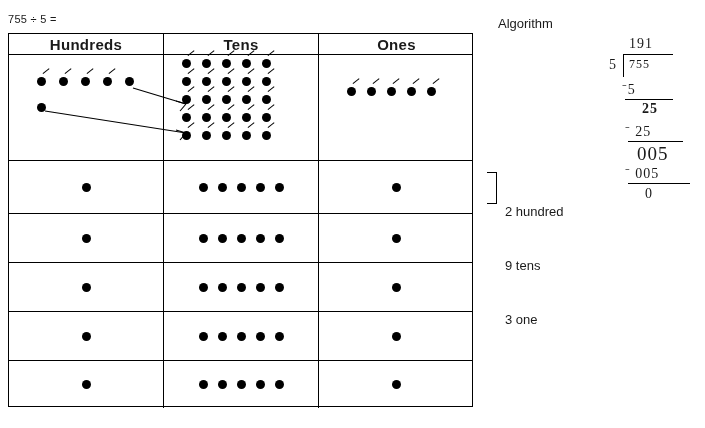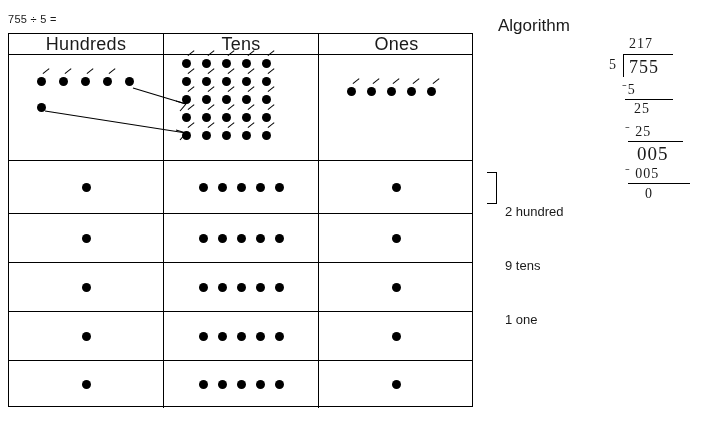--- a/index.html
+++ b/index.html
@@ -55,22 +55,23 @@
     align-items: center;
     justify-content: center;
   }
   .pv-cell.c0 { left: 0;     width: 155px; }
   .pv-cell.c1 { left: 155px; width: 155px; }
   .pv-cell.c2 { left: 310px; width: 155px; border-right: none; }
 
   
   #pv-header { top: 0; height: 21px; }
   #pv-header .pv-cell {
-    font-size: 18px;
+    font-size: 15px;
     letter-spacing: 0.3px;
+    font-weight: bold;
   }
 
   
   #pv-work-row { top: 21px; height: 106px; border-bottom: 1.2px solid #000; }
   #pv-work-row .pv-cell { align-items: flex-start; justify-content: center; }
 
   
   .share-row { height: 49px; }
   #share-row-0 { top: 127px; height: 53px; }
   #share-row-1 { top: 180px; }
@@ -177,21 +178,21 @@
     font-size: 13px;
     line-height: 18px;
     white-space: pre;
   }
 
   
   #algorithm-title {
     position: absolute;
     left: 498px;
     top: 16px;
-    font-size: 17px;
+    font-size: 13px;
   }
   #algorithm-work {
     position: absolute;
     left: 596px;
     top: 36px;
     width: 105px;
     font-size: 14px;
     font-family: "Liberation Serif", serif;
   }
   .alg-num {
@@ -211,27 +212,27 @@
   }
   #alg-bracket-h {
     position: absolute;
     left: 27px;
     top: 18px;
     width: 50px;
     height: 0;
     border-top: 1.3px solid #000;
   }
   #alg-divisor { left: 13px; top: 21px; font-size: 14px; }
-  #alg-dividend { left: 33px; top: 21px; font-size: 18px; letter-spacing: 1px; text-align: right; }
+  #alg-dividend { left: 33px; top: 21px; font-size: 12px; letter-spacing: 1px; text-align: right; }
   #alg-sub1 { left: 26px; top: 43px; font-size: 14px; letter-spacing: 1px; }
   #alg-rule1 {
     position: absolute; left: 29px; top: 63px; width: 48px; height: 0;
     border-top: 1.2px solid #000;
   }
-  #alg-step2 { left: 38px; top: 65px; font-size: 14px; letter-spacing: 1px; }
+  #alg-step2 { left: 46px; top: 65px; font-size: 14px; letter-spacing: 1px; font-weight: bold; }
   #alg-sub2 { left: 29px; top: 85px; font-size: 14px; letter-spacing: 1px; }
   #alg-rule2 {
     position: absolute; left: 32px; top: 105px; width: 55px; height: 0;
     border-top: 1.2px solid #000;
   }
   #alg-step3 { left: 41px; top: 107px; font-size: 19px; letter-spacing: 1px; }
   #alg-sub3 { left: 29px; top: 127px; font-size: 14px; letter-spacing: 1px; }
   #alg-rule3 {
     position: absolute; left: 32px; top: 147px; width: 62px; height: 0;
     border-top: 1.2px solid #000;
@@ -439,27 +440,27 @@
 
     <path d="M 45,111 L 186,133"></path>
     <path d="M 186,133 L 176,130 M 186,133 L 180,140"></path>
   </g>
 </svg>
 
 <div id="legend-bracket"></div>
 <div id="legend-lines">
   <div>2 hundred</div>
   <div>9 tens</div>
-  <div>1 one</div>
+  <div>3 one</div>
 </div>
 
 <div id="algorithm-title">Algorithm</div>
 
 <div id="algorithm-work">
-  <span class="alg-num" id="alg-quotient">217</span>
+  <span class="alg-num" id="alg-quotient">191</span>
   <div id="alg-bracket-h"></div>
   <div id="alg-bracket-v"></div>
   <span class="alg-num" id="alg-divisor">5</span>
   <span class="alg-num" id="alg-dividend">755</span>
   <span class="alg-num" id="alg-sub1">⁻5</span>
   <div id="alg-rule1"></div>
   <span class="alg-num" id="alg-step2">25</span>
   <span class="alg-num" id="alg-sub2">⁻ 25</span>
   <div id="alg-rule2"></div>
   <span class="alg-num" id="alg-step3">005</span>

